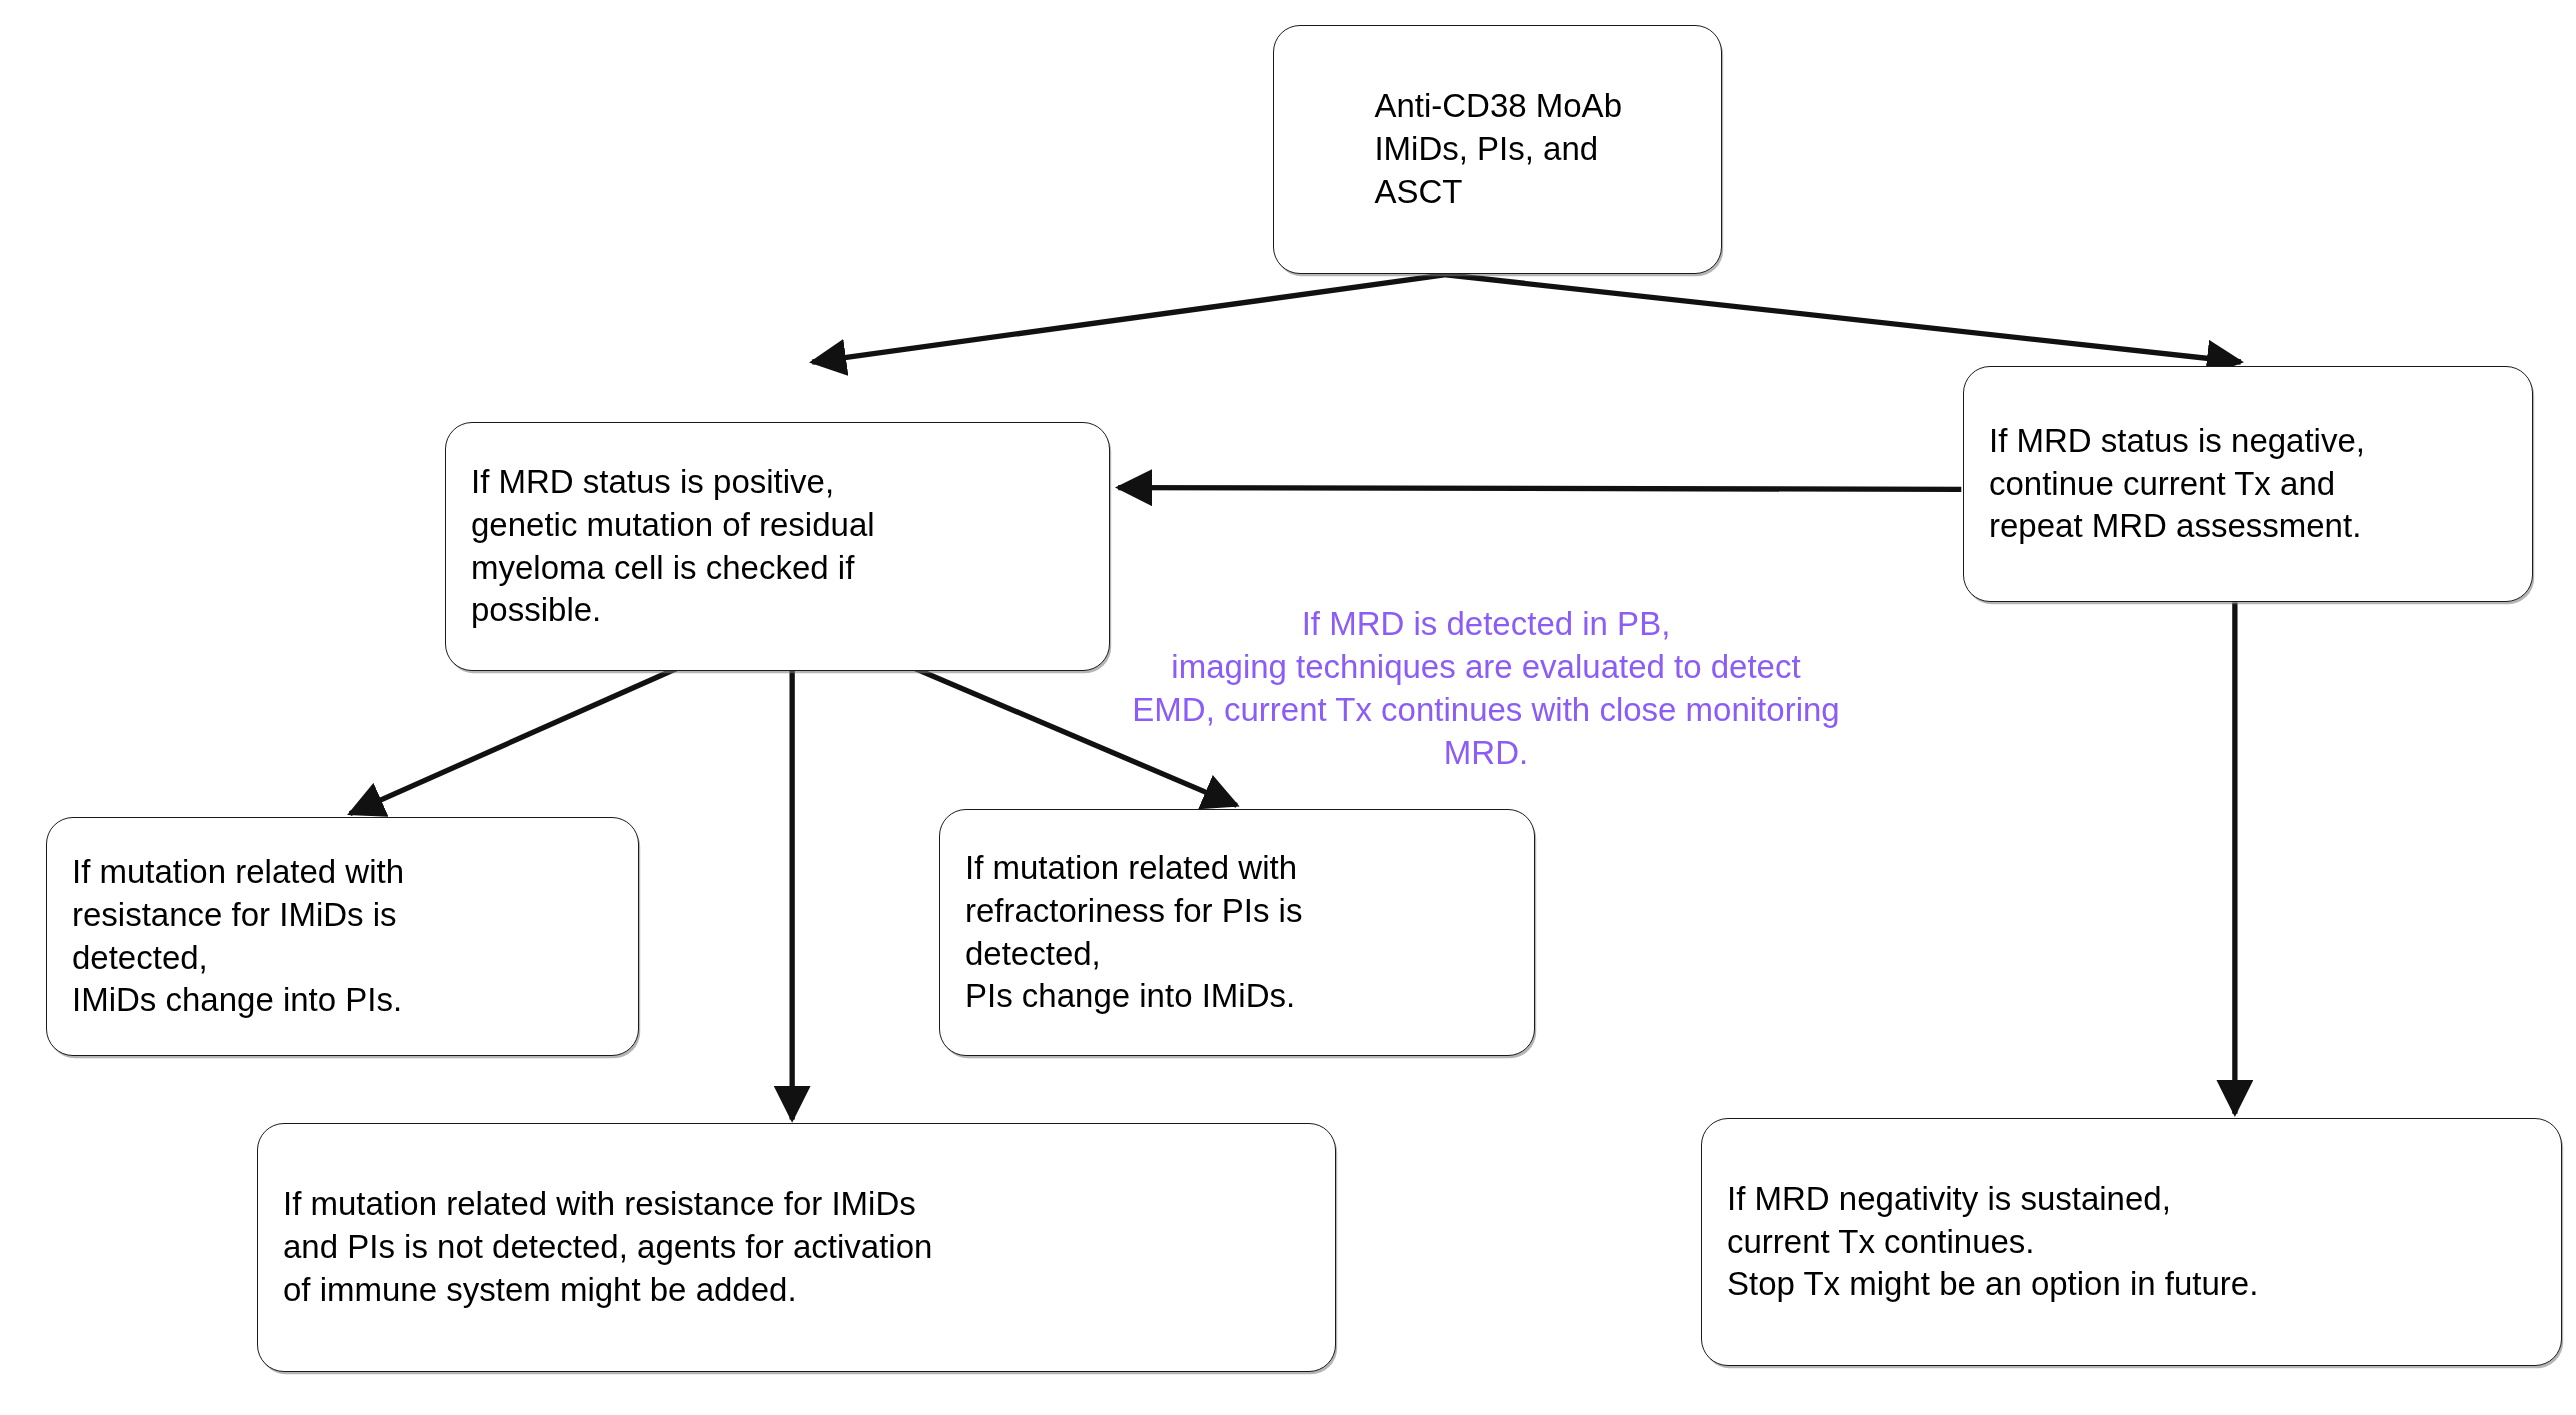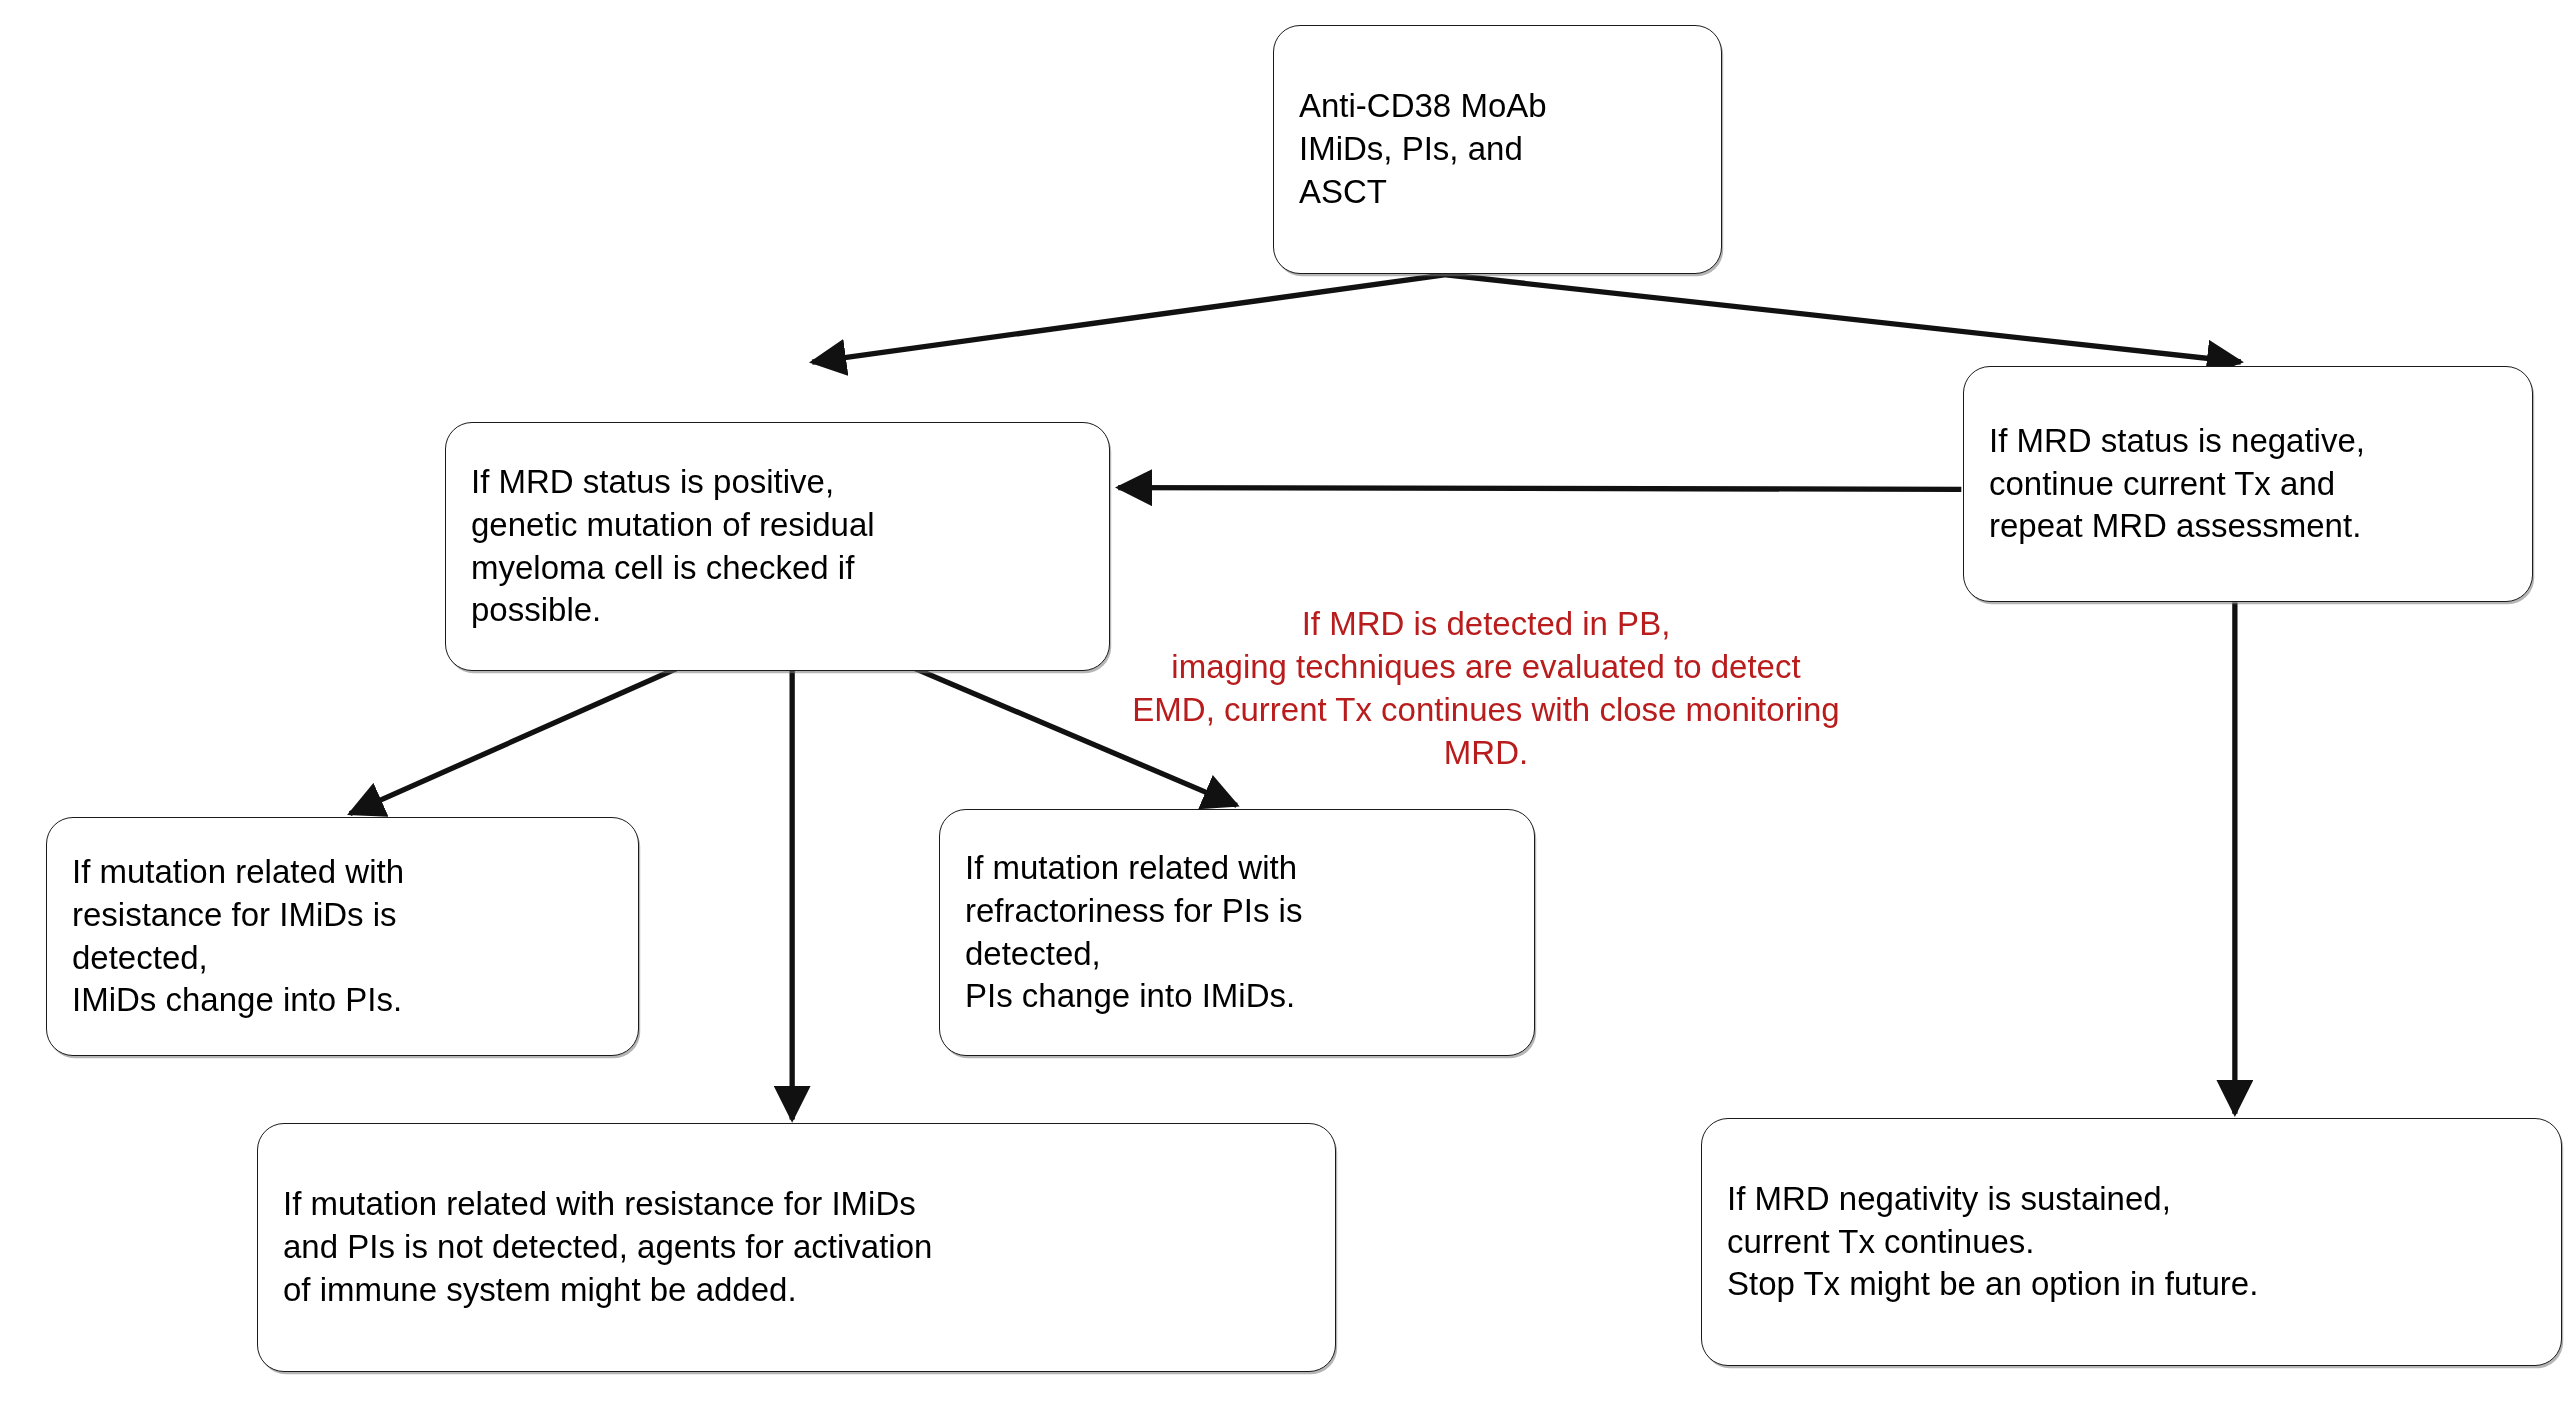--- a/index.html
+++ b/index.html
@@ -35,29 +35,29 @@
     justify-content: center;
     color: #000000;
     font-size: 33px;
     line-height: 1.30;
     padding: 10.6px 23.6px 10.6px 25px;
     white-space: pre-line;
     z-index: 2;
   }
   .floating-note {
     position: absolute;
-    color: #b91c1c;
+    color: #8b5cf6;
     font-size: 33px;
     line-height: 1.30;
     text-align: center;
     white-space: pre-line;
     z-index: 1;
   }
   
-  #node-primary-therapy { left: 1273px; top: 25px;  width: 449px;  height: 249px; }
+  #node-primary-therapy { left: 1273px; top: 25px;  width: 449px;  height: 249px; align-items: center; }
   #node-mrd-positive    { left: 445px;  top: 386px; width: 665px; height: 249px; margin-top: 36px; }
   #node-mrd-negative    { left: 1963px; top: 366px; width: 570px;  height: 236px; justify-content: center; }
   #node-imids-resistance{ left: 46px;   top: 817px;width: 593px; height: 239px; }
   #node-pis-refractory  { left: 939px; top: 809px;width: 596px; height: 247px; }
   #node-no-mutation     { left: 257px;  top: 1123px;width: 1079px; height: 249px; }
   #node-sustained-mrd-neg{left: 1701px; top: 1118px;width: 861px; height: 248px; }
   #note-pb-detection    { left: 967px; top: 560px; width: 1038px; }
 </style>
 </head>
 <body>

